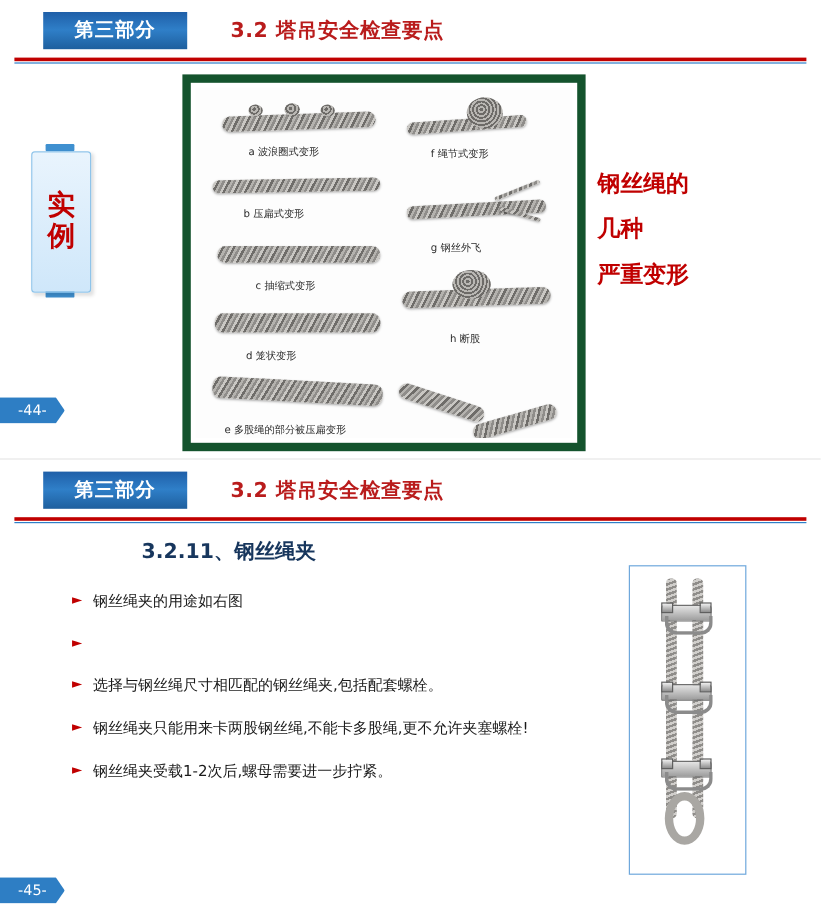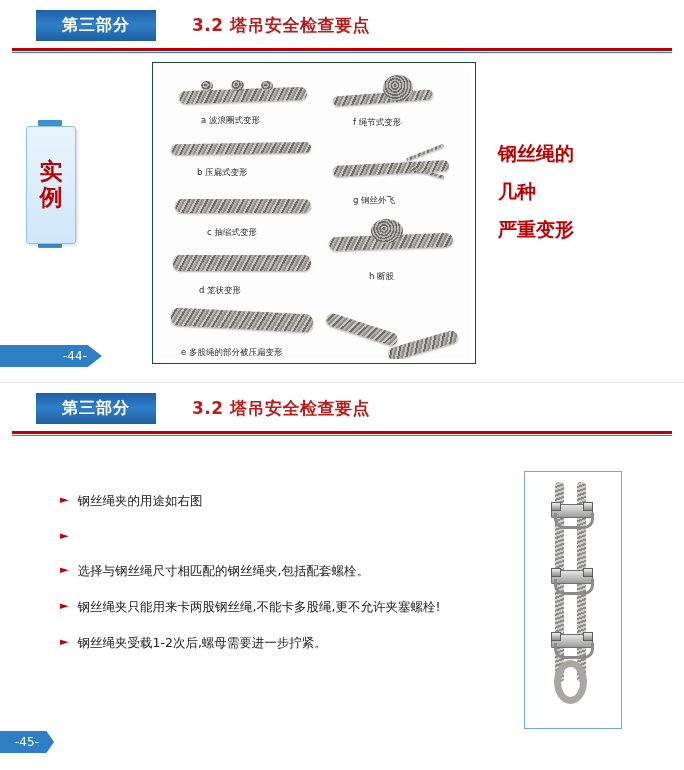--- a/index.html
+++ b/index.html
@@ -121,21 +121,21 @@
   .badge-clip.top { top: 120px; }
   .badge-clip.bottom { top: 242px; }
 
   .photo-frame {
     position: absolute;
     left: 152px;
     top: 62px;
     width: 322px;
     height: 300px;
     background: #ffffff;
-    border: 1px solid #14532d;
+    border: 7px solid #14532d;
   }
   .photo-inner {
     position: absolute;
     inset: 4px;
     background: #fdfdfd;
     overflow: hidden;
   }
   .rope {
     position: absolute;
     background: repeating-linear-gradient(
@@ -328,32 +328,33 @@
 
     </div>
   </div>
 
   <div class="caption-right">
     <div>钢丝绳的</div>
     <div>几种</div>
     <div>严重变形</div>
   </div>
 
-  <div class="pagenum" style="top:345px;padding-left:48px;">-44-</div>
+  <div class="pagenum" style="top:331px;">-44-</div>
 </div>
 
 <div class="slide">
 
   <div class="hdr">
     <div class="hdr-tab">第三部分</div>
     <div class="hdr-title">3.2  塔吊安全检查要点</div>
     <div class="hdr-rule"></div>
     <div class="hdr-rule2"></div>
   </div>
 
+  <div class="sec-title">3.2.11、钢丝绳夹</div>
 
   <div class="bullets">
     <div class="bullet">
       <span class="mk">►</span>
       <span>钢丝绳夹的用途如右图</span>
     </div>
     <div class="bullet">
       <span class="mk">►</span>
     </div>
     <div class="bullet">

